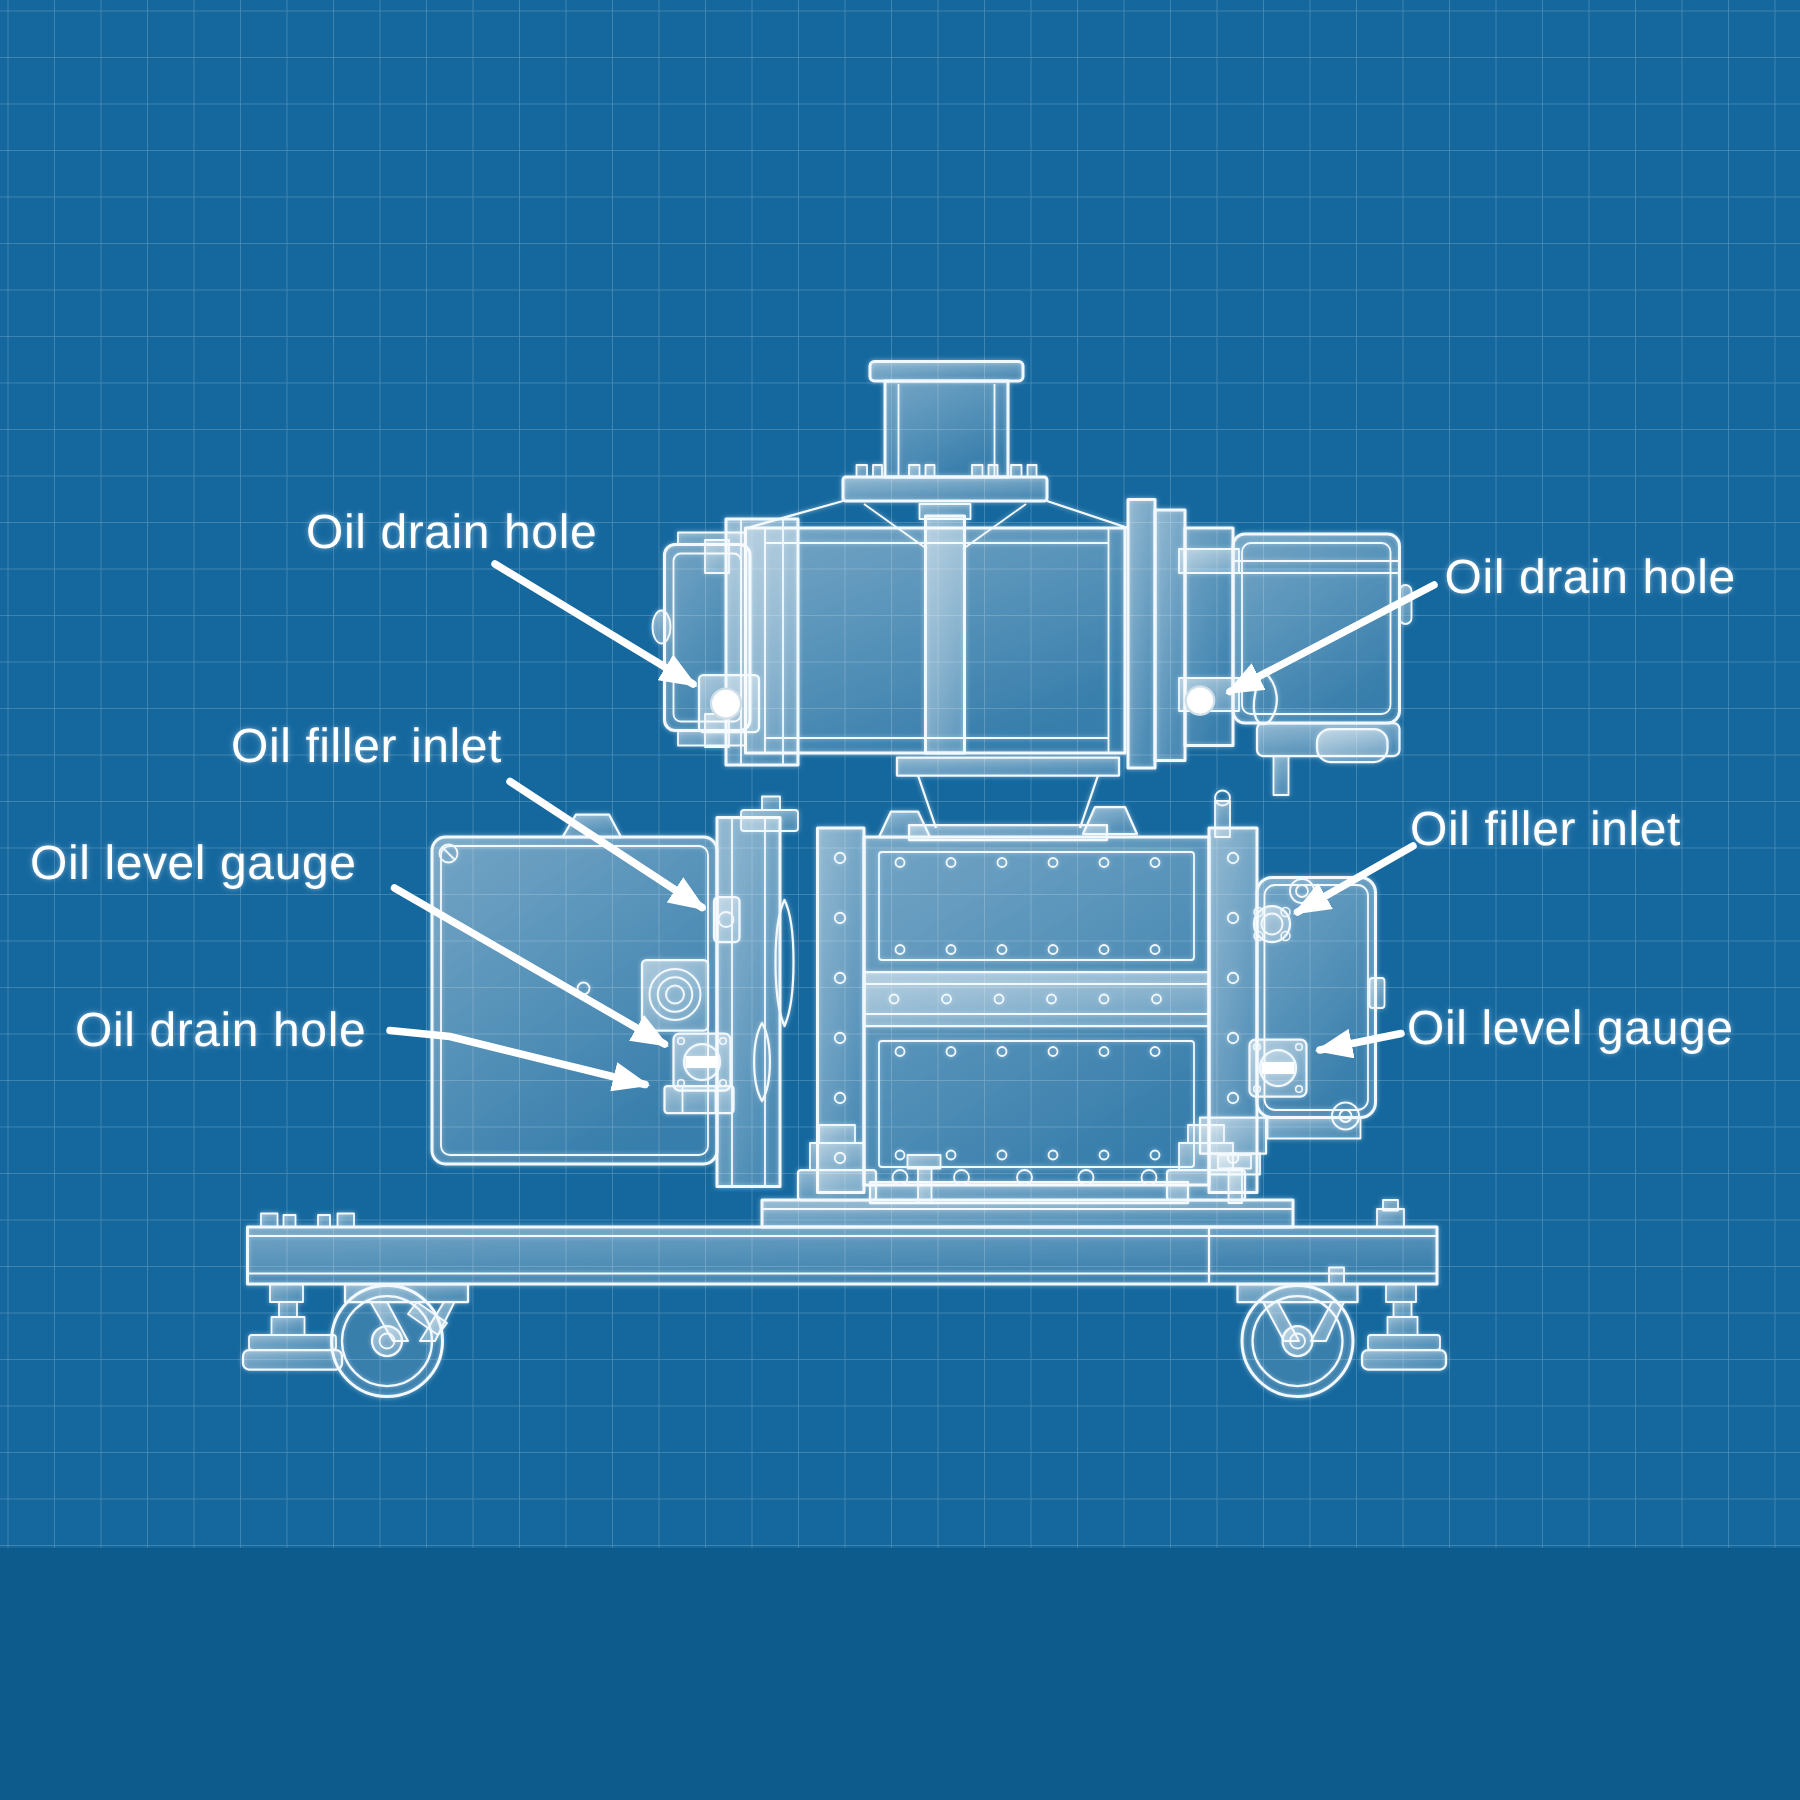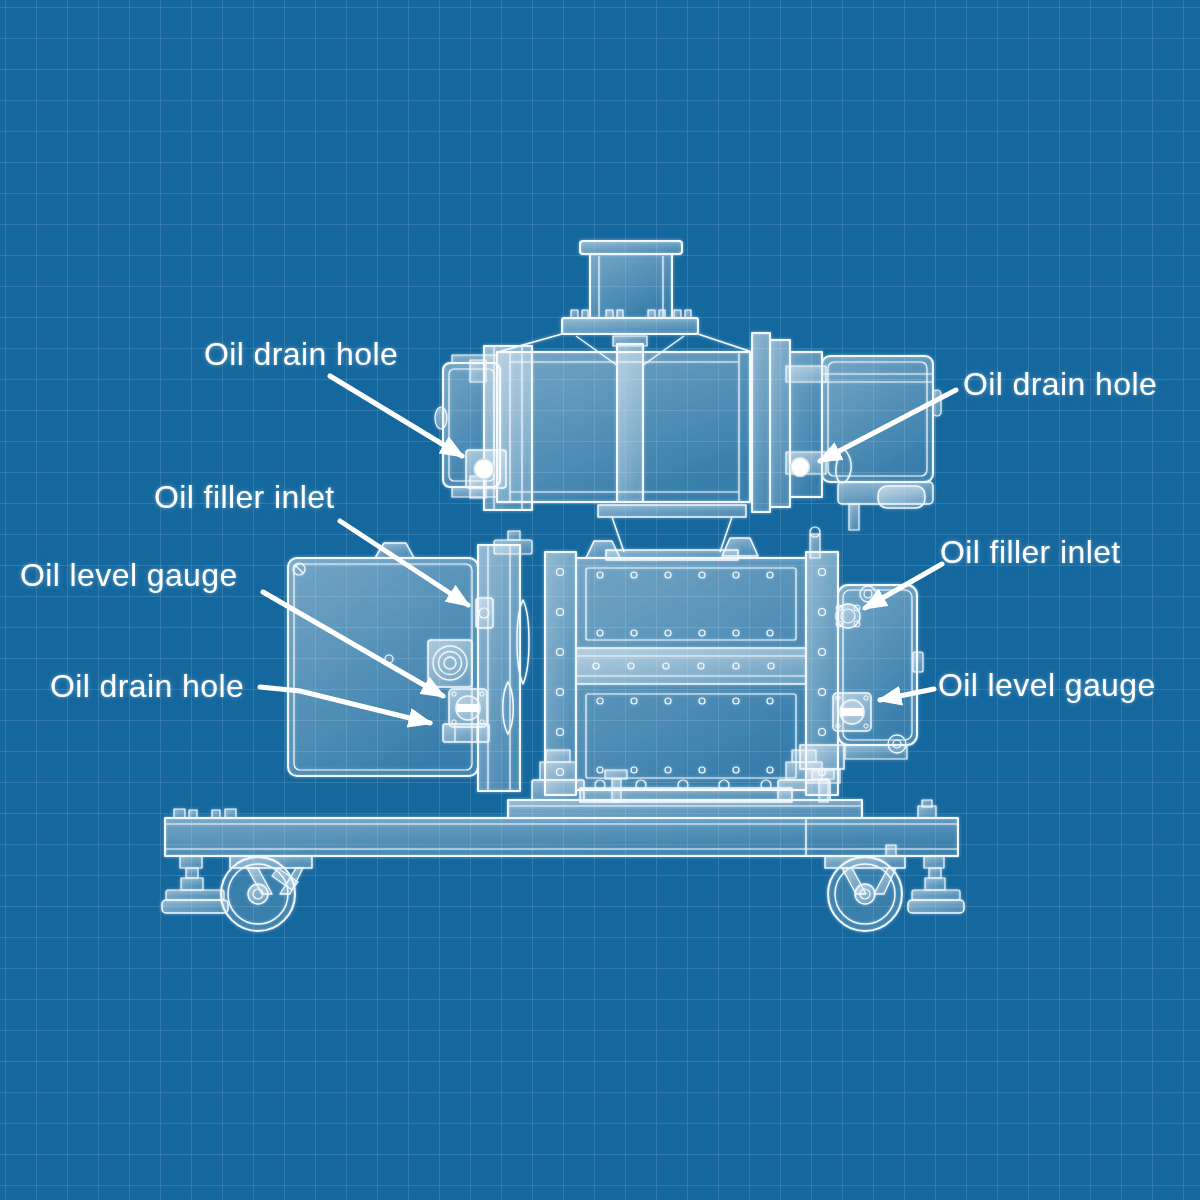--- a/index.html
+++ b/index.html
@@ -1,18 +1,18 @@
 <!DOCTYPE html>
 <html><head>
 <meta charset="utf-8">
 <style>
   html,body{margin:0;padding:0;background:#0d5a8c;}
   .stage{
     position:relative;
-    width:1200px;height:1200px;
+    width:1200px;height:1032px;
     overflow:hidden;
     font-family:"Liberation Sans",sans-serif;
   }
   .stage svg{position:absolute;left:0;top:0;}
   .callout{
     position:absolute;
     color:#ffffff;
     font:400 32px/1.05 "Liberation Sans",sans-serif;
     letter-spacing:.4px;
     white-space:nowrap;

